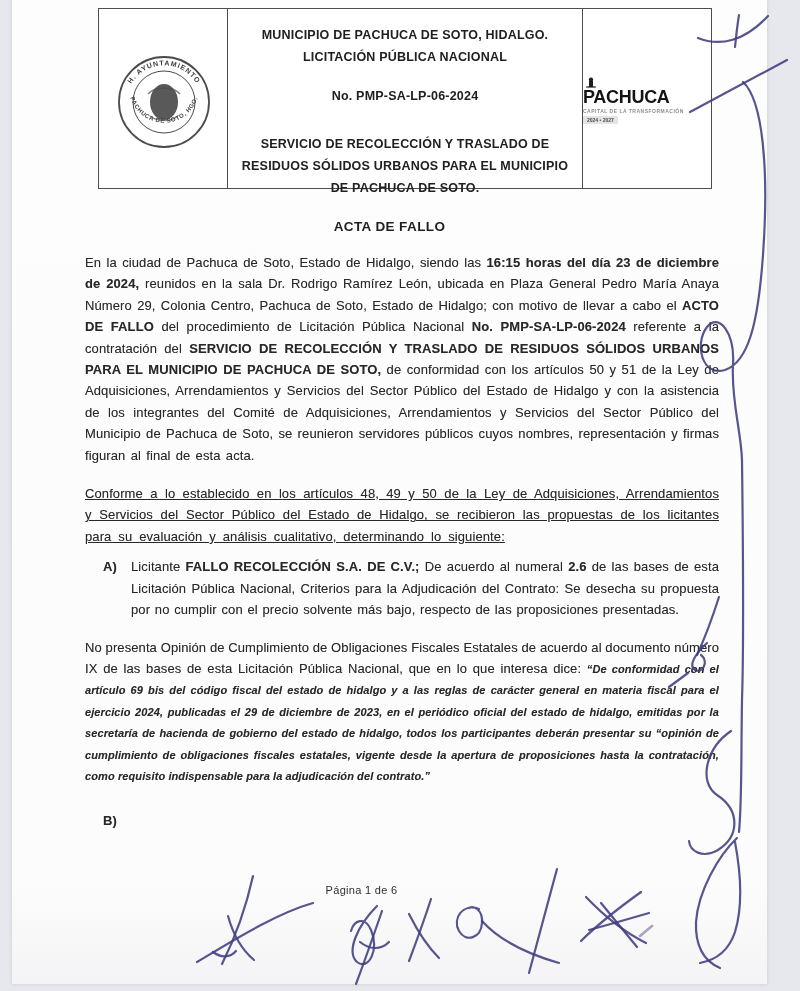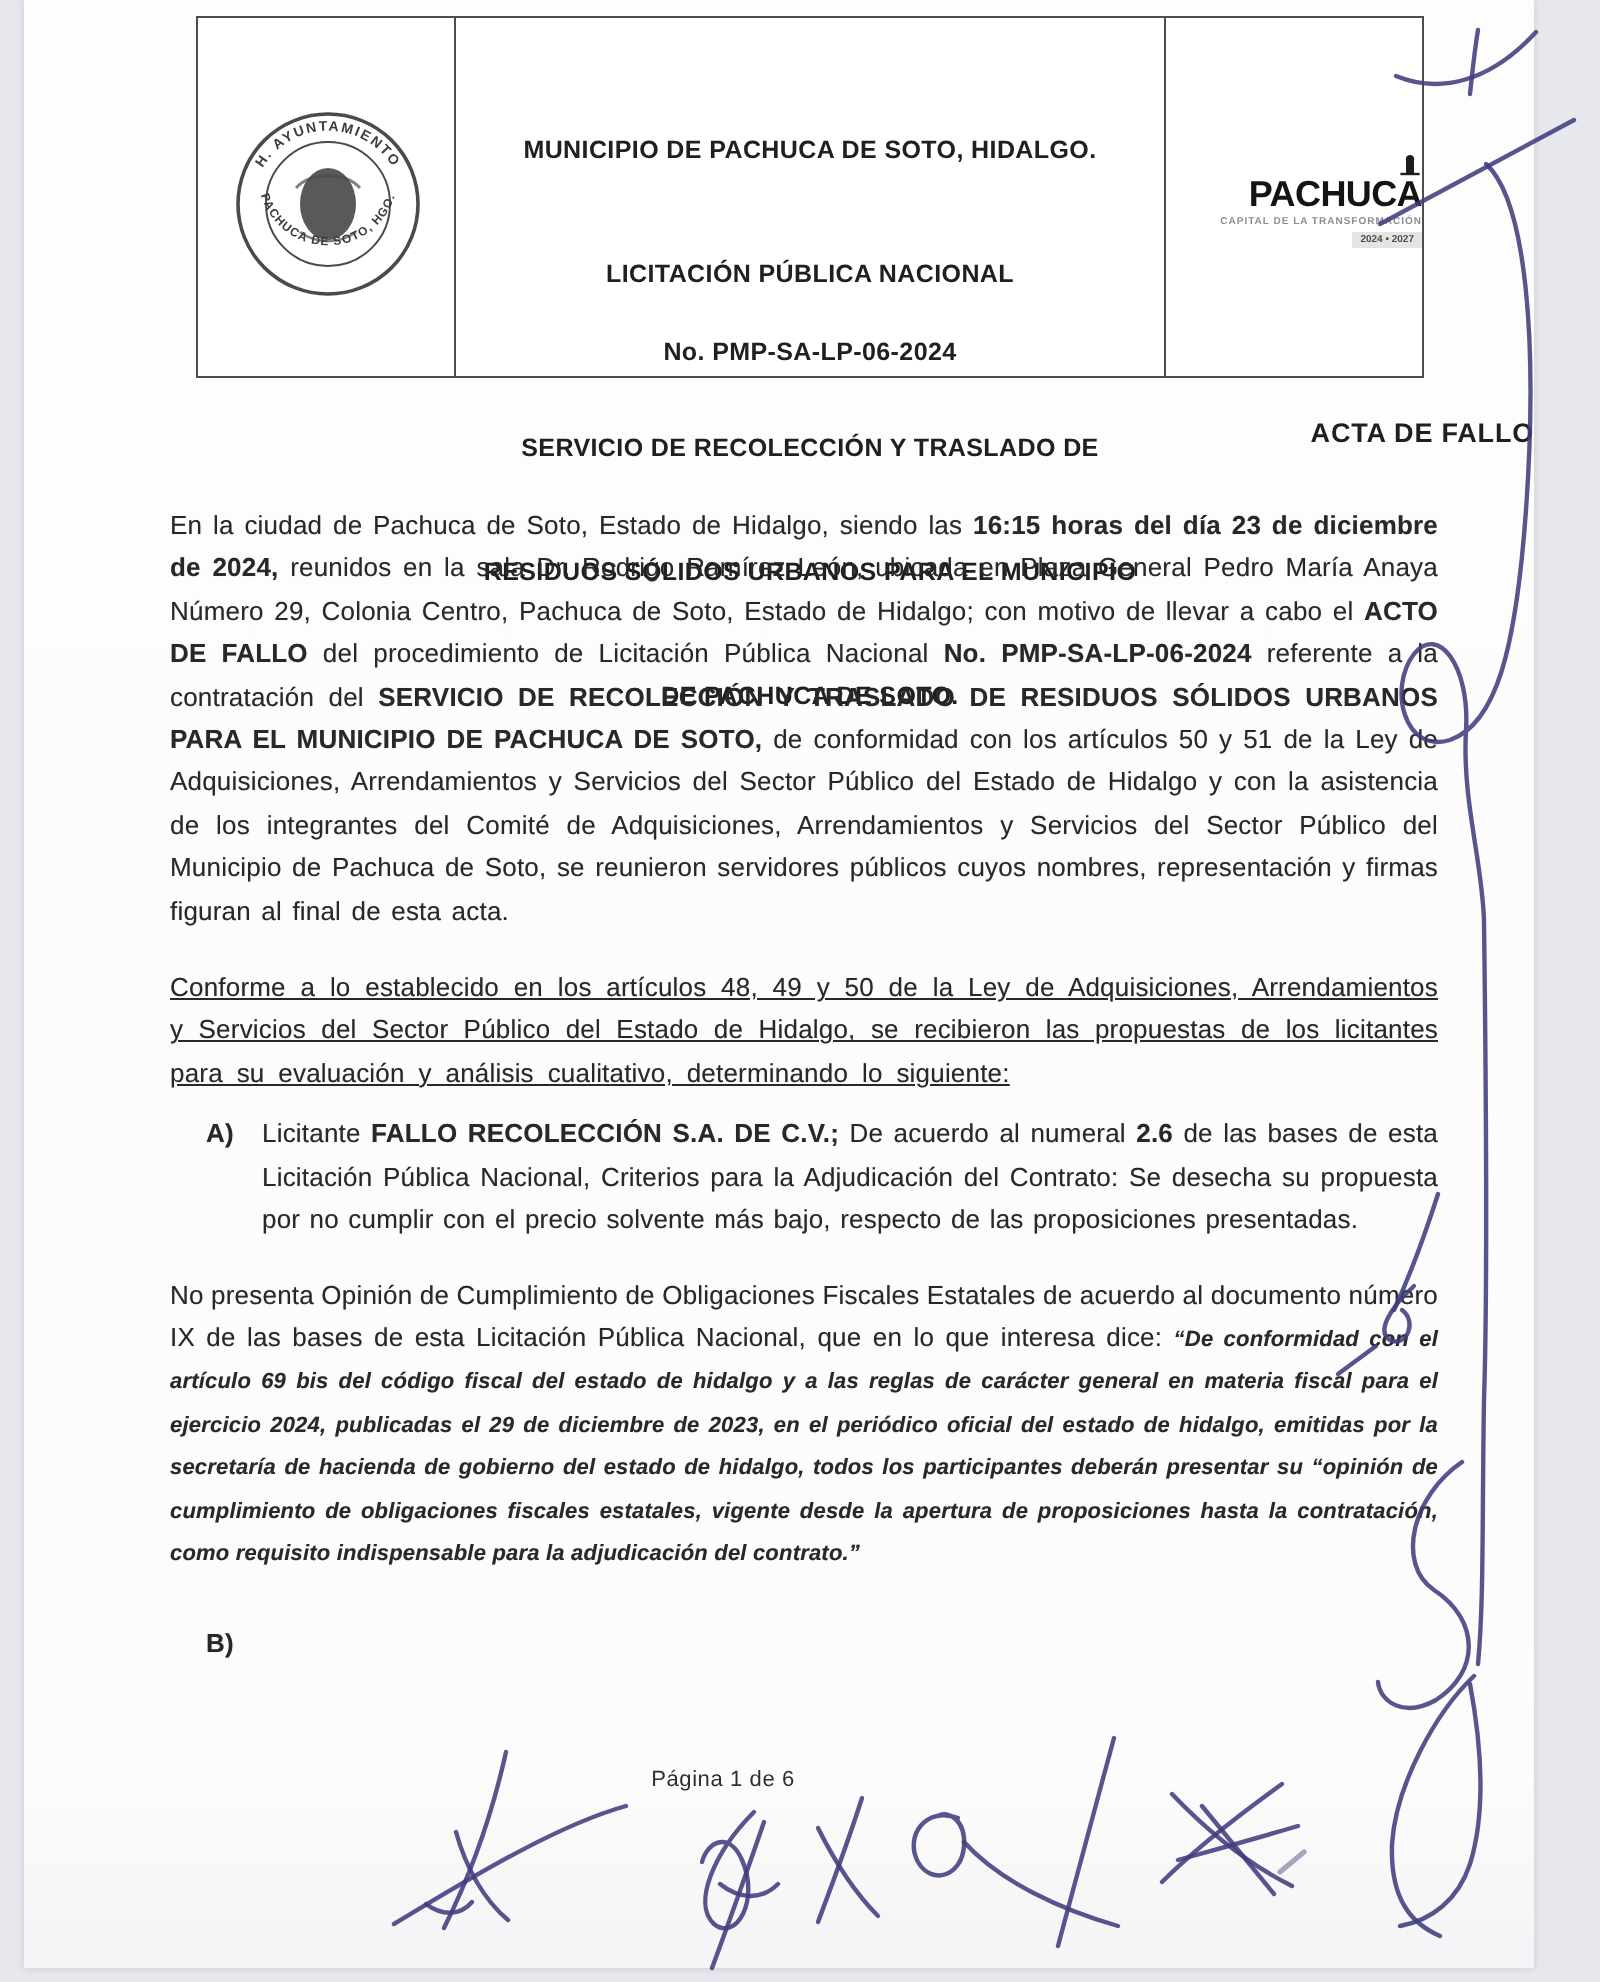--- a/index.html
+++ b/index.html
@@ -21,34 +21,34 @@
   .hdr-table{
     position:absolute; left:86px; top:8px; width:614px; height:181px;
     border:1.5px solid #4d4d4d; display:flex; background:#fff;
   }
   .hdr-cell{ height:100%; }
   .hdr-cell.seal-cell{ width:129px; border-right:1.5px solid #4d4d4d;
     display:flex; align-items:center; justify-content:center; }
   .hdr-cell.title-cell{ width:355px; border-right:1.5px solid #4d4d4d;
     padding-top:15px; text-align:center; color:#202020; }
   .hdr-cell.logo-cell{ flex:1; display:flex; flex-direction:column;
-    align-items:flex-end; justify-content:center; padding-top:4px; }
-  .hline{ font-weight:bold; font-size:12.5px; line-height:22px; letter-spacing:.2px;margin-top:40px; }
+    align-items:flex-start; justify-content:center; padding-top:4px; }
+  .hline{ font-weight:bold; font-size:12.5px; line-height:22px; letter-spacing:.2px; }
   .hnum{ margin-top:17px; }
   .hserv{ margin-top:26px; }
   
   .logo-word{ font-weight:bold; font-size:18px; letter-spacing:-.3px;
     color:#141414; line-height:16px; }
   .logo-tag{ font-size:5px; color:#8d8d8d; letter-spacing:.5px; margin-top:3px; font-weight:bold;}
   .logo-years{ font-size:5px; color:#4a4a4a; font-weight:bold; margin-top:2px;
     background:#e4e4e4; padding:1px 4px; border-radius:1px; }
   .monument{ margin-bottom:1px; margin-left:2px; }
   
   .doc-title{
-    position:absolute; top:209px; left:0; width:755px; text-align:right;
+    position:absolute; top:219px; left:0; width:755px; text-align:center;
     font-weight:bold; font-size:13.5px; color:#1f1f1f; letter-spacing:.4px;
   }
   .doc-body{
     position:absolute; left:73px; top:252px; width:634px;
     font-size:13px; line-height:21.4px; text-align:justify;
     color:#282828; letter-spacing:.1px;
     text-shadow:0 0 .4px rgba(40,40,40,.35);
   }
   .doc-body p{ margin-bottom:17px; }
   .p1{ word-spacing:1.5px; }

